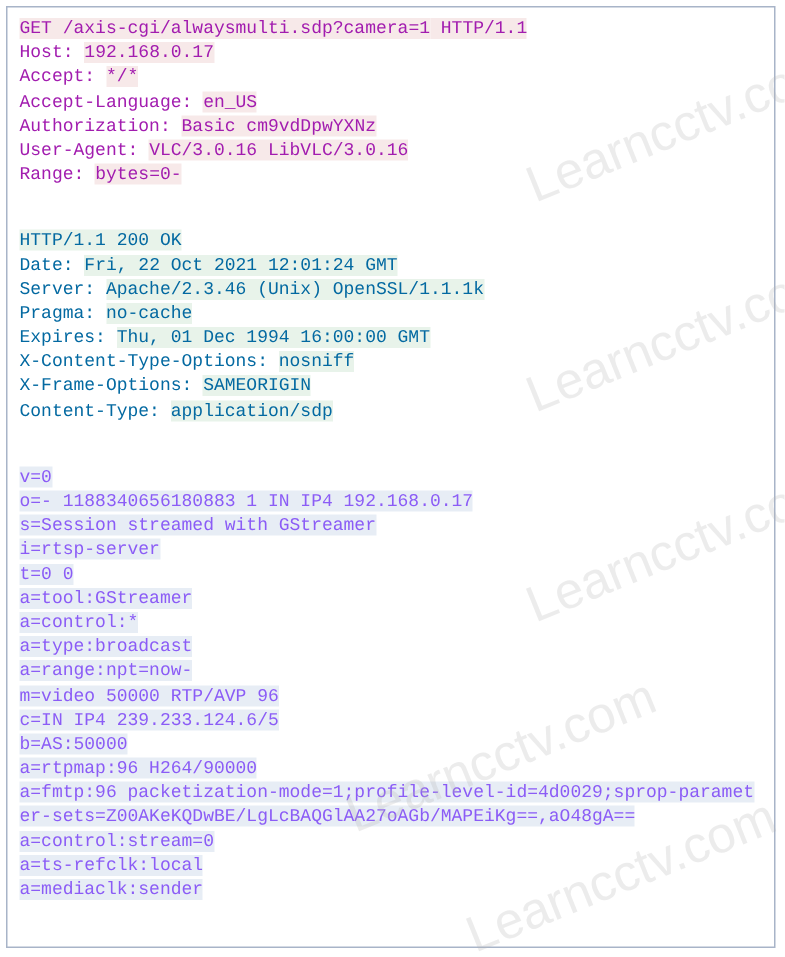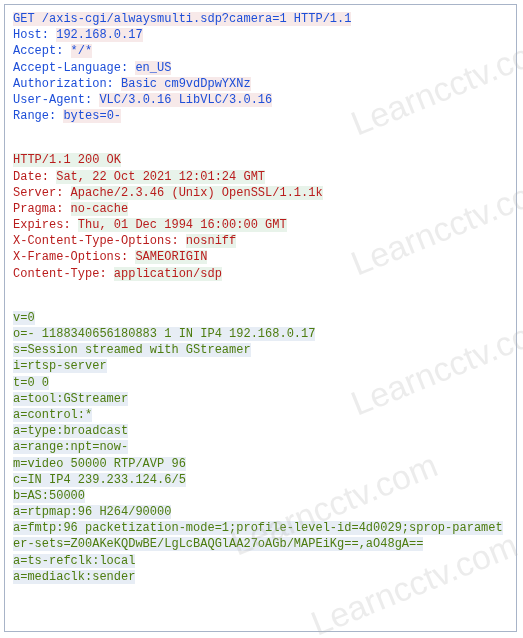--- a/index.html
+++ b/index.html
@@ -22,27 +22,27 @@
       height: 628px;
       background: #ffffff;
       position: relative;
     }
     .line {
       white-space: pre-wrap;
       word-break: break-all;
       line-height: 1.35;
     }
     .red {
-      color: #1d4ed8;
+      color: #a21caf;
     }
     .green {
-      color: #b91c1c;
+      color: #0369a1;
     }
     .blue {
-      color: #4d7c0f;
+      color: #8b5cf6;
     }
     .hl-request {
       background: #f7e9e9;
     }
     .hl-response {
       background: #e8f3ea;
     }
     .hl-body {
       background: #e7edf5;
     }
@@ -81,21 +81,21 @@
   <div class="line"><span class="red">Accept: </span><span class="red hl-request">*/*</span></div>
   <div class="line"><span class="red">Accept-Language: </span><span class="red hl-request">en_US</span></div>
   <div class="line"><span class="red">Authorization: </span><span class="red hl-request">Basic cm9vdDpwYXNz</span></div>
   <div class="line"><span class="red">User-Agent: </span><span class="red hl-request">VLC/3.0.16 LibVLC/3.0.16</span></div>
   <div class="line"><span class="red">Range: </span><span class="red hl-request">bytes=0-</span></div>
 
   <div class="blank"></div>
   <div class="blank"></div>
 
   <div class="line"><span class="green hl-response">HTTP/1.1 200 OK</span></div>
-  <div class="line"><span class="green">Date: </span><span class="green hl-response">Sat, 22 Oct 2021 12:01:24 GMT</span></div>
+  <div class="line"><span class="green">Date: </span><span class="green hl-response">Fri, 22 Oct 2021 12:01:24 GMT</span></div>
   <div class="line"><span class="green">Server: </span><span class="green hl-response">Apache/2.3.46 (Unix) OpenSSL/1.1.1k</span></div>
   <div class="line"><span class="green">Pragma: </span><span class="green hl-response">no-cache</span></div>
   <div class="line"><span class="green">Expires: </span><span class="green hl-response">Thu, 01 Dec 1994 16:00:00 GMT</span></div>
   <div class="line"><span class="green">X-Content-Type-Options: </span><span class="green hl-response">nosniff</span></div>
   <div class="line"><span class="green">X-Frame-Options: </span><span class="green hl-response">SAMEORIGIN</span></div>
   <div class="line"><span class="green">Content-Type: </span><span class="green hl-response">application/sdp</span></div>
 
   <div class="blank"></div>
   <div class="blank"></div>
 
@@ -106,16 +106,17 @@
   <div class="line"><span class="blue hl-body">t=0 0</span></div>
   <div class="line"><span class="blue hl-body">a=tool:GStreamer</span></div>
   <div class="line"><span class="blue hl-body">a=control:*</span></div>
   <div class="line"><span class="blue hl-body">a=type:broadcast</span></div>
   <div class="line"><span class="blue hl-body">a=range:npt=now-</span></div>
   <div class="line"><span class="blue hl-body">m=video 50000 RTP/AVP 96</span></div>
   <div class="line"><span class="blue hl-body">c=IN IP4 239.233.124.6/5</span></div>
   <div class="line"><span class="blue hl-body">b=AS:50000</span></div>
   <div class="line"><span class="blue hl-body">a=rtpmap:96 H264/90000</span></div>
   <div class="line"><span class="blue hl-body">a=fmtp:96 packetization-mode=1;profile-level-id=4d0029;sprop-parameter-sets=Z00AKeKQDwBE/LgLcBAQGlAA27oAGb/MAPEiKg==,aO48gA==</span></div>
+  <div class="line"><span class="blue hl-body">a=control:stream=0</span></div>
   <div class="line"><span class="blue hl-body">a=ts-refclk:local</span></div>
   <div class="line"><span class="blue hl-body">a=mediaclk:sender</span></div>
 
 </div>
 
 </body></html>

